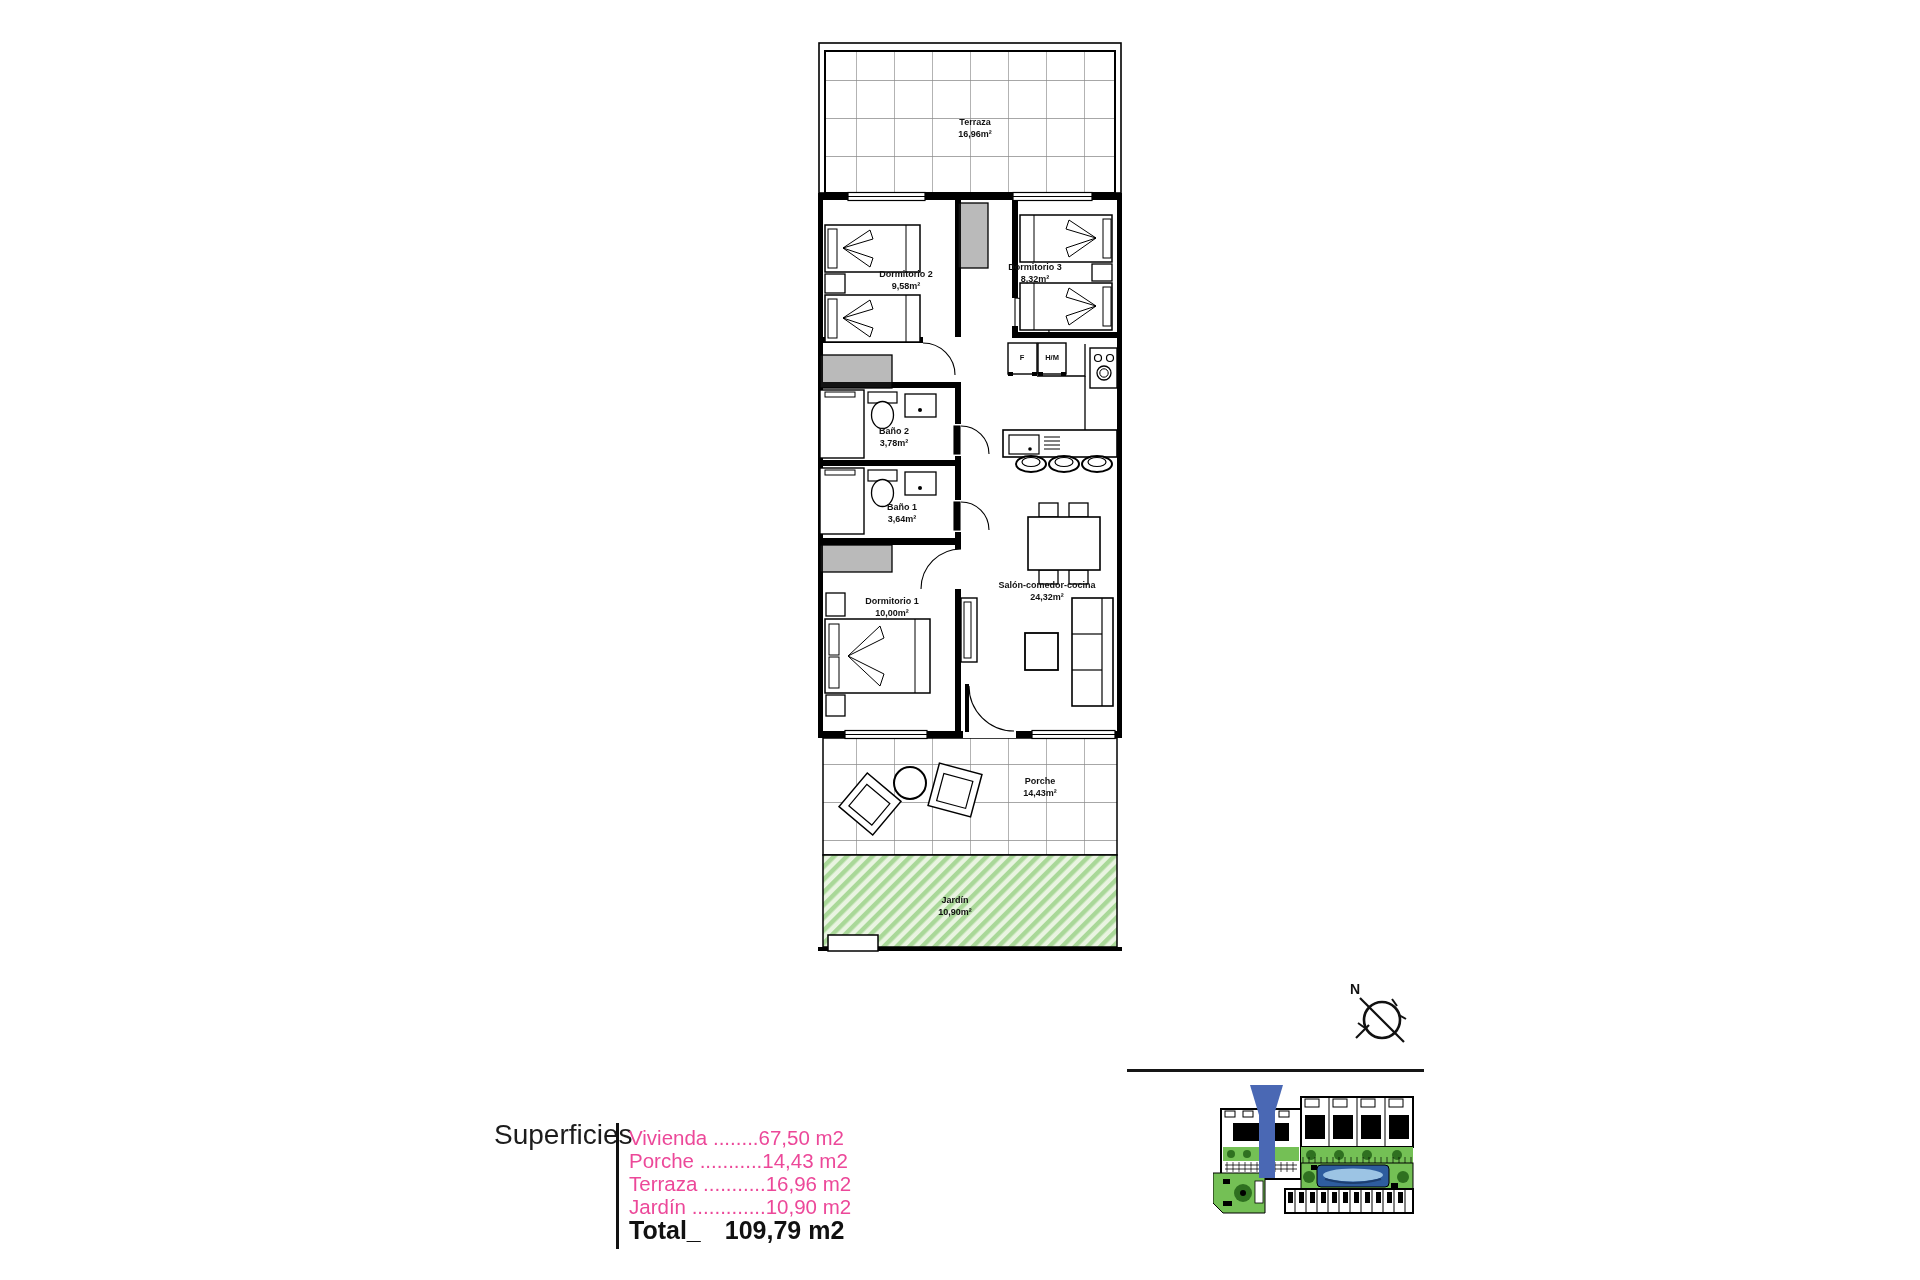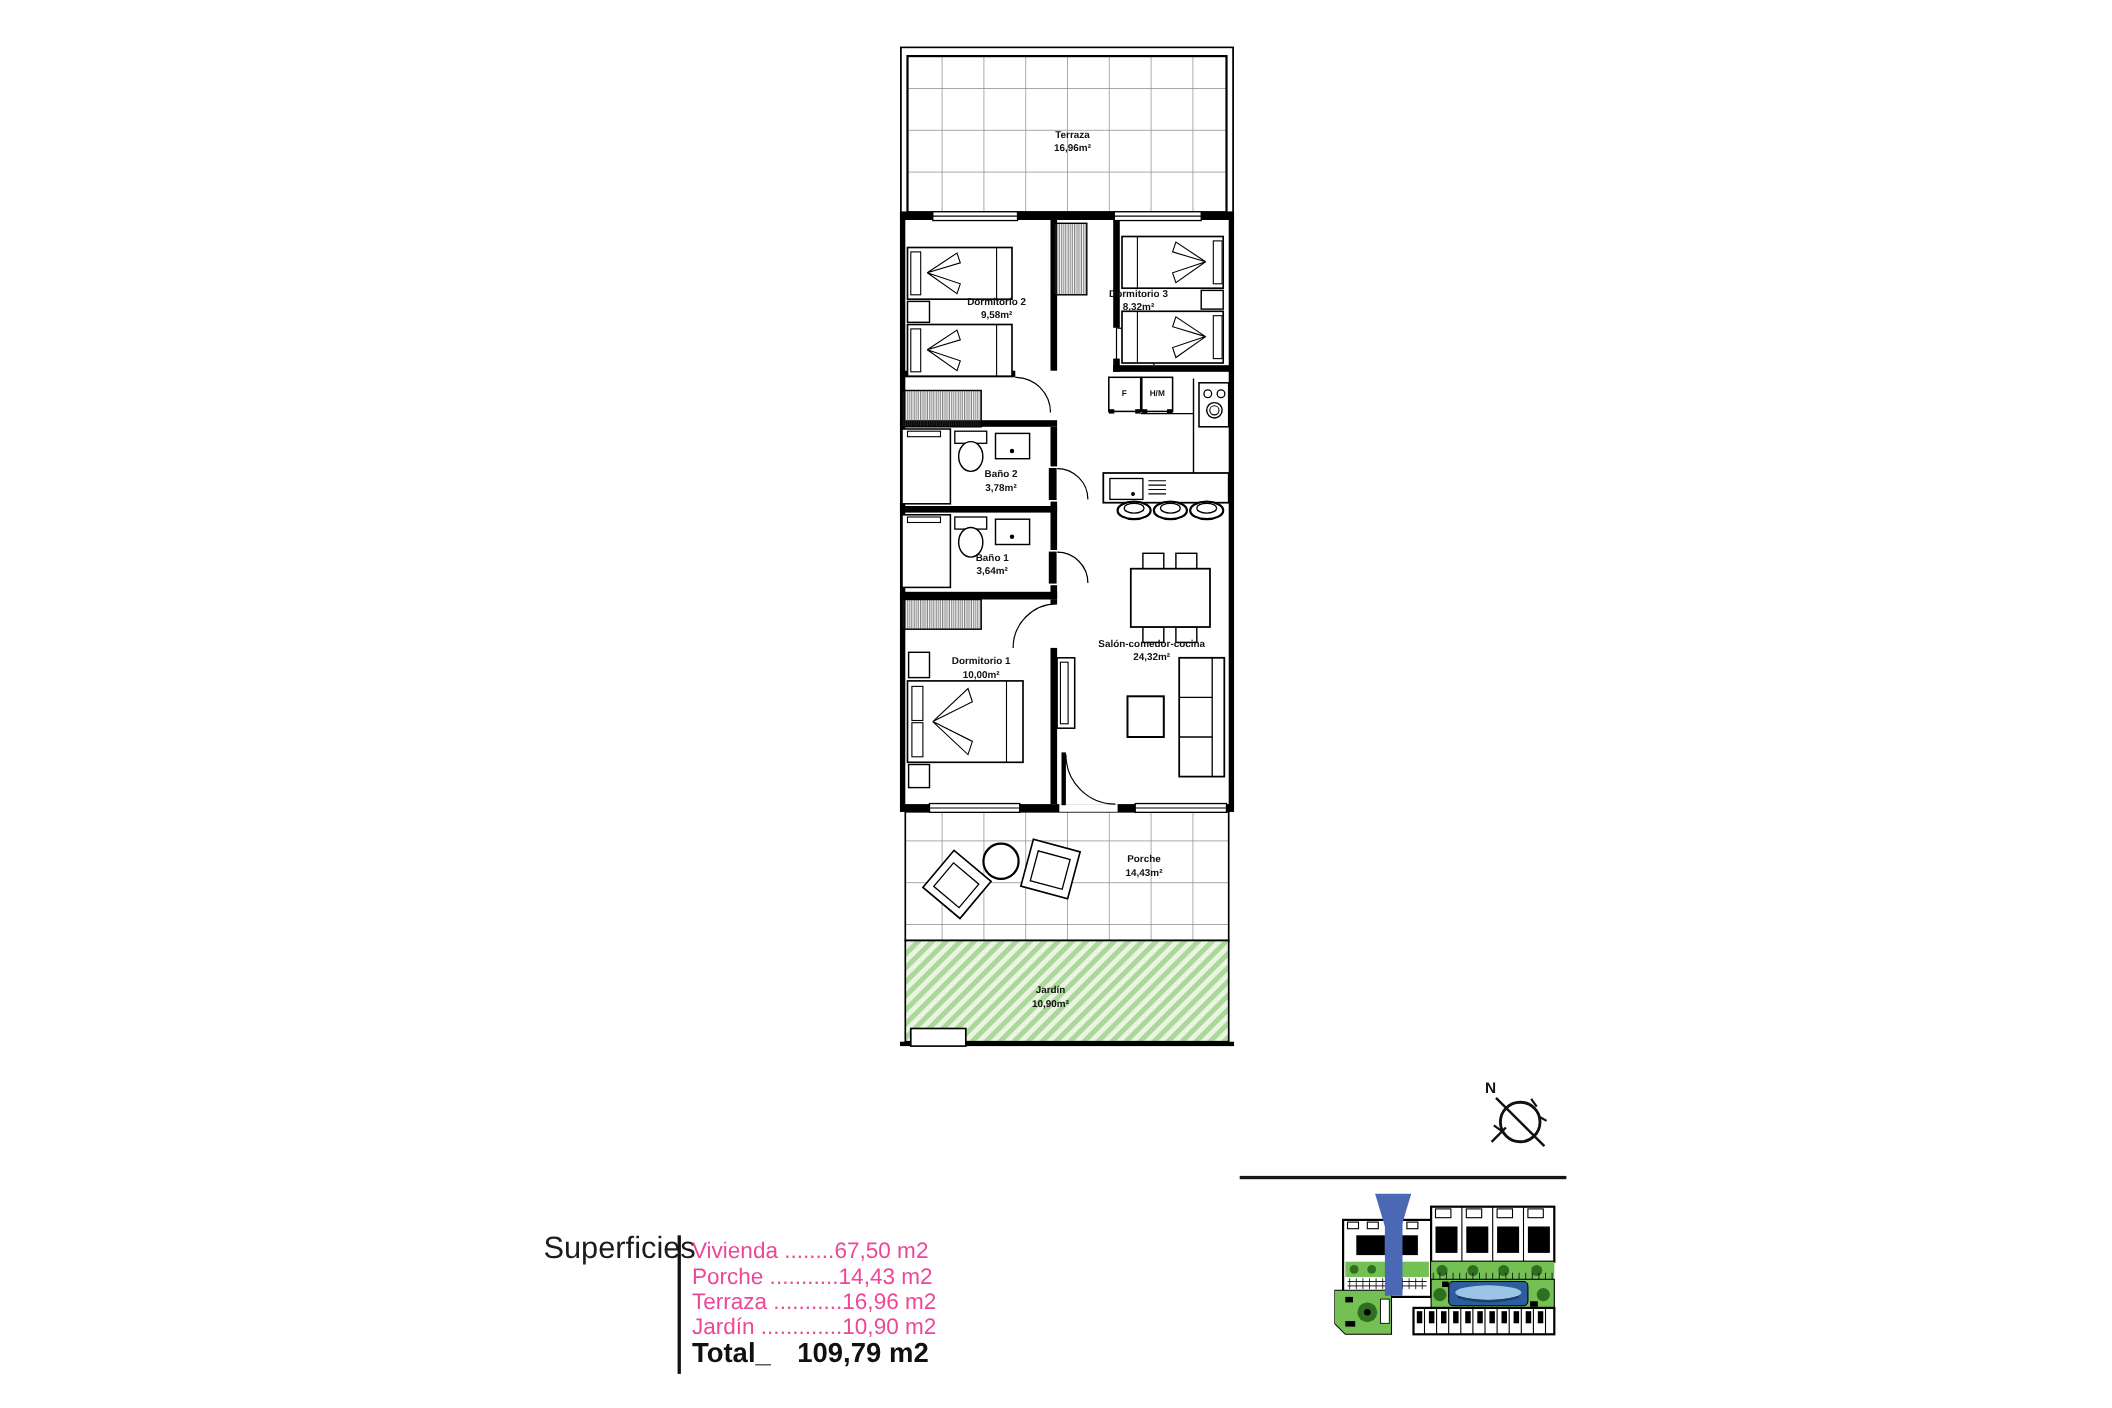--- a/index.html
+++ b/index.html
@@ -237,21 +237,21 @@
         <span>16,96m²</span>
     </div>
     <div class="rlabel" style="left:88px;top:227px;">
       <span>Dormitorio 2</span>
         <span>9,58m²</span>
     </div>
     <div class="rlabel" style="left:217px;top:220px;">
       <span>Dormitorio 3</span>
         <span>8,32m²</span>
     </div>
-    <div class="rlabel" style="left:92px;top:384px;">
+    <div class="rlabel" style="left:76px;top:384px;">
       <span>Baño 2</span>
         <span>3,78m²</span>
     </div>
     <div class="rlabel" style="left:84px;top:460px;">
       <span>Baño 1</span>
         <span>3,64m²</span>
     </div>
     <div class="rlabel" style="left:74px;top:554px;">
       <span>Dormitorio 1</span>
         <span>10,00m²</span>

